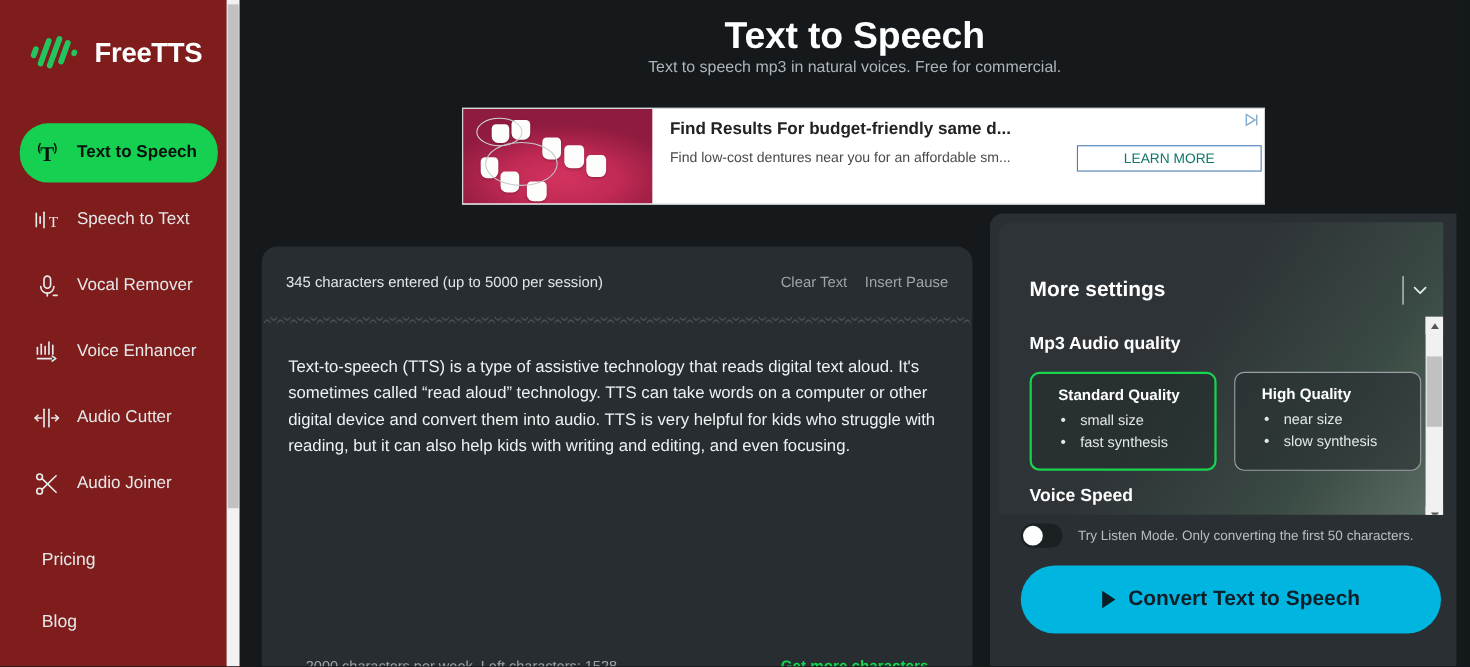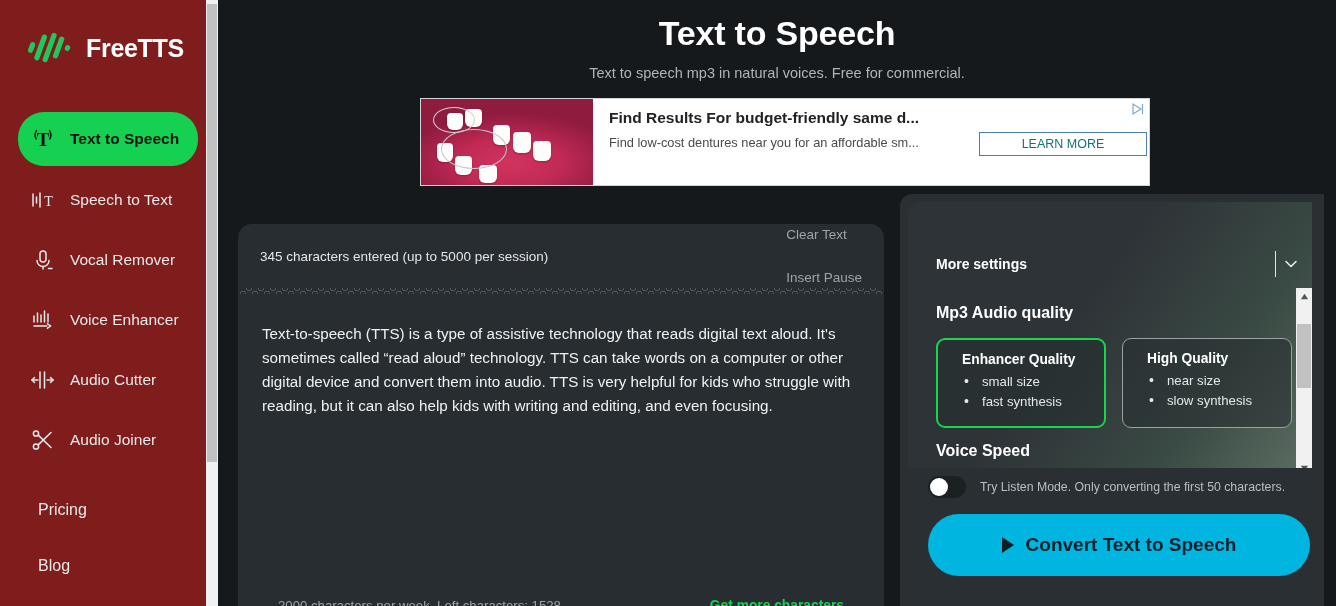--- a/index.html
+++ b/index.html
@@ -79,21 +79,21 @@
     background: #15191c;
     overflow: hidden;
   }
   .page-title {
     text-align: center; color: #ffffff;
     font-size: 34px; font-weight: bold;
     padding-top: 14px; letter-spacing: -0.2px;
   }
   .page-sub {
     text-align: center; color: #aeb4b8;
-    font-size: 14.5px; margin-top: 12px;
+    font-size: 14.5px; 
   }
 
   
   .ad {
     position: absolute; left: 202px; top: 98px;
     width: 730px; height: 88px;
     background: #ffffff;
     border: 1px solid #d3d6d9;
     display: flex; align-items: stretch;
     overflow: hidden;
@@ -139,21 +139,21 @@
     width: 646px; height: 412px;
     background: #282d31;
     border-radius: 14px 14px 0 0;
     margin-top: 30px;
   }
   .editor-top {
     display: flex; align-items: center;
     height: 64px; padding: 0 22px 0 22px;
   }
   .ed-count { color: #e3e6e8; font-size: 13.5px; }
-  .ed-actions { margin-left: auto; display: flex; gap: 28px; flex-direction: column; }
+  .ed-actions { margin-left: auto; display: flex; gap: 16px; }
   .ed-action { color: #9ea4a9; font-size: 13.5px; cursor: pointer; }
   .wavy {
     height: 6px; margin: 0 2px;
     background-repeat: repeat-x;
     background-size: 12px 6px;
     background-image:
       radial-gradient(circle 4px at 3px 6px, rgba(255,255,255,0) 2.2px, #51585d 2.3px, #51585d 3.2px, rgba(255,255,255,0) 3.3px),
       radial-gradient(circle 4px at 9px 0px, rgba(255,255,255,0) 2.2px, #51585d 2.3px, #51585d 3.2px, rgba(255,255,255,0) 3.3px);
   }
   .ed-text {
@@ -186,21 +186,21 @@
     position: absolute; left: 8px; top: 8px;
     width: 404px; height: 266px;
     background: linear-gradient(125deg, #2e3337 0%, #2e3337 42%, #3a4a44 74%, #5c6f63 100%);
     border-radius: 12px 0 0 0;
     overflow: hidden;
   }
   .more-settings-row {
     display: flex; align-items: center;
     padding: 40px 0 0 28px; height: 84px;
   }
-  .more-settings-label { color: #fff; font-size: 14px; font-weight: bold; }
+  .more-settings-label { color: #fff; font-size: 19px; font-weight: bold; }
   .chev-wrap {
     margin-left: auto; margin-right: 12px;
     display: flex; align-items: center; gap: 6px;
     position: relative;
   }
   .caret-line { width: 1px; height: 26px; background: #e2e5e7; display:block; }
   .chev { width: 18px; height: 18px; }
   .sec-title {
     color: #ffffff; font-size: 16px; font-weight: bold;
     padding: 18px 0 0 28px;
@@ -459,21 +459,21 @@
             <svg class="chev" viewBox="0 0 18 18">
               <path d="M4 6.5 L9 11.5 L14 6.5" fill="none" stroke="#e7eaec" stroke-width="1.6" stroke-linecap="round" stroke-linejoin="round"></path>
             </svg>
           </span>
         </div>
 
         <div class="sec-title">Mp3 Audio quality</div>
 
         <div class="quality-row">
           <div class="q-card selected">
-            <div class="q-name">Enhancer Quality</div>
+            <div class="q-name">Standard Quality</div>
             <ul class="q-list">
               <li>small size</li>
               <li>fast synthesis</li>
             </ul>
           </div>
           <div class="q-card">
             <div class="q-name">High Quality</div>
             <ul class="q-list">
               <li>near size</li>
               <li>slow synthesis</li>

